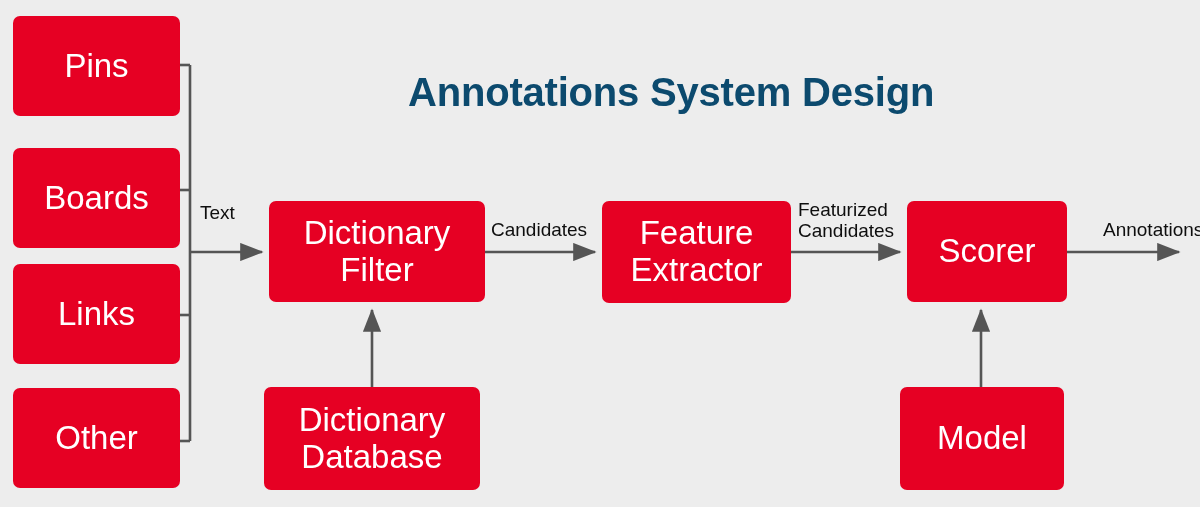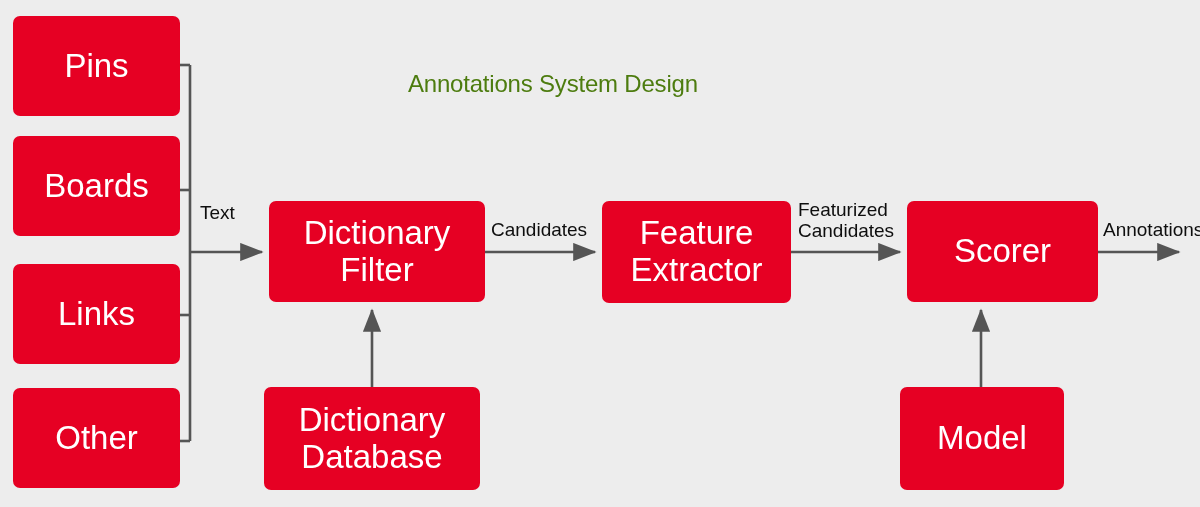--- a/index.html
+++ b/index.html
@@ -26,23 +26,23 @@
     text-align: center;
     line-height: 1.12;
     box-sizing: border-box;
     padding: 2px 6px;
     white-space: pre-line;
   }
   .node.small  { font-size: 33px; }
   .node.medium { font-size: 33px; }
   .diagram-title {
     position: absolute;
-    font-size: 24px;
-    font-weight: normal;
-    color: #4d7c0f;
+    font-size: 40px;
+    font-weight: bold;
+    color: #0c4a6e;
     white-space: nowrap;
     letter-spacing: -0.2px;
   }
   .edge-label {
     position: absolute;
     font-size: 19px;
     color: #0e0e0e;
     white-space: pre-line;
     line-height: 1.12;
     text-align: left;
@@ -88,29 +88,29 @@
     <path d="M1067 252 H1179" marker-end="url(#arrowhead)"></path>
 
     <path d="M372 387 V310" marker-end="url(#arrowhead)"></path>
 
     <path d="M981 387 V310" marker-end="url(#arrowhead)"></path>
   </svg>
 
   <div class="diagram-title" style="left:408px; top:70px;">Annotations System Design</div>
 
   <div class="node small" style="left:13px;  top:16px;  width:167px; height:100px;">Pins</div>
-  <div class="node small" style="left:13px;  top:136px; width:167px; height:100px;">Boards</div>
+  <div class="node small" style="left:13px;  top:148px; width:167px; height:100px;">Boards</div>
   <div class="node small" style="left:13px;  top:264px; width:167px; height:100px;">Links</div>
   <div class="node small" style="left:13px;  top:388px; width:167px; height:100px;text-align:right;">Other</div>
 
   <div class="node medium" style="left:269px; top:201px; width:216px; height:101px;">Dictionary
 Filter</div>
   <div class="node medium" style="left:602px; top:201px; width:189px; height:102px;">Feature
 Extractor</div>
-  <div class="node medium" style="left:907px; top:201px; width:191px; height:101px;">Scorer</div>
+  <div class="node medium" style="left:907px; top:201px; width:160px; height:101px;">Scorer</div>
 
   <div class="node medium" style="left:264px; top:387px; width:216px; height:103px;">Dictionary
 Database</div>
   <div class="node medium" style="left:900px; top:387px; width:164px; height:103px;">Model</div>
 
   <div class="edge-label" style="left:200px; top:202px;">Text</div>
   <div class="edge-label" style="left:491px; top:219px;">Candidates</div>
   <div class="edge-label" style="left:798px; top:199px;">Featurized
 Candidates</div>
   <div class="edge-label" style="left:1075px; top:219px;margin-left:28px;">Annotations</div>

